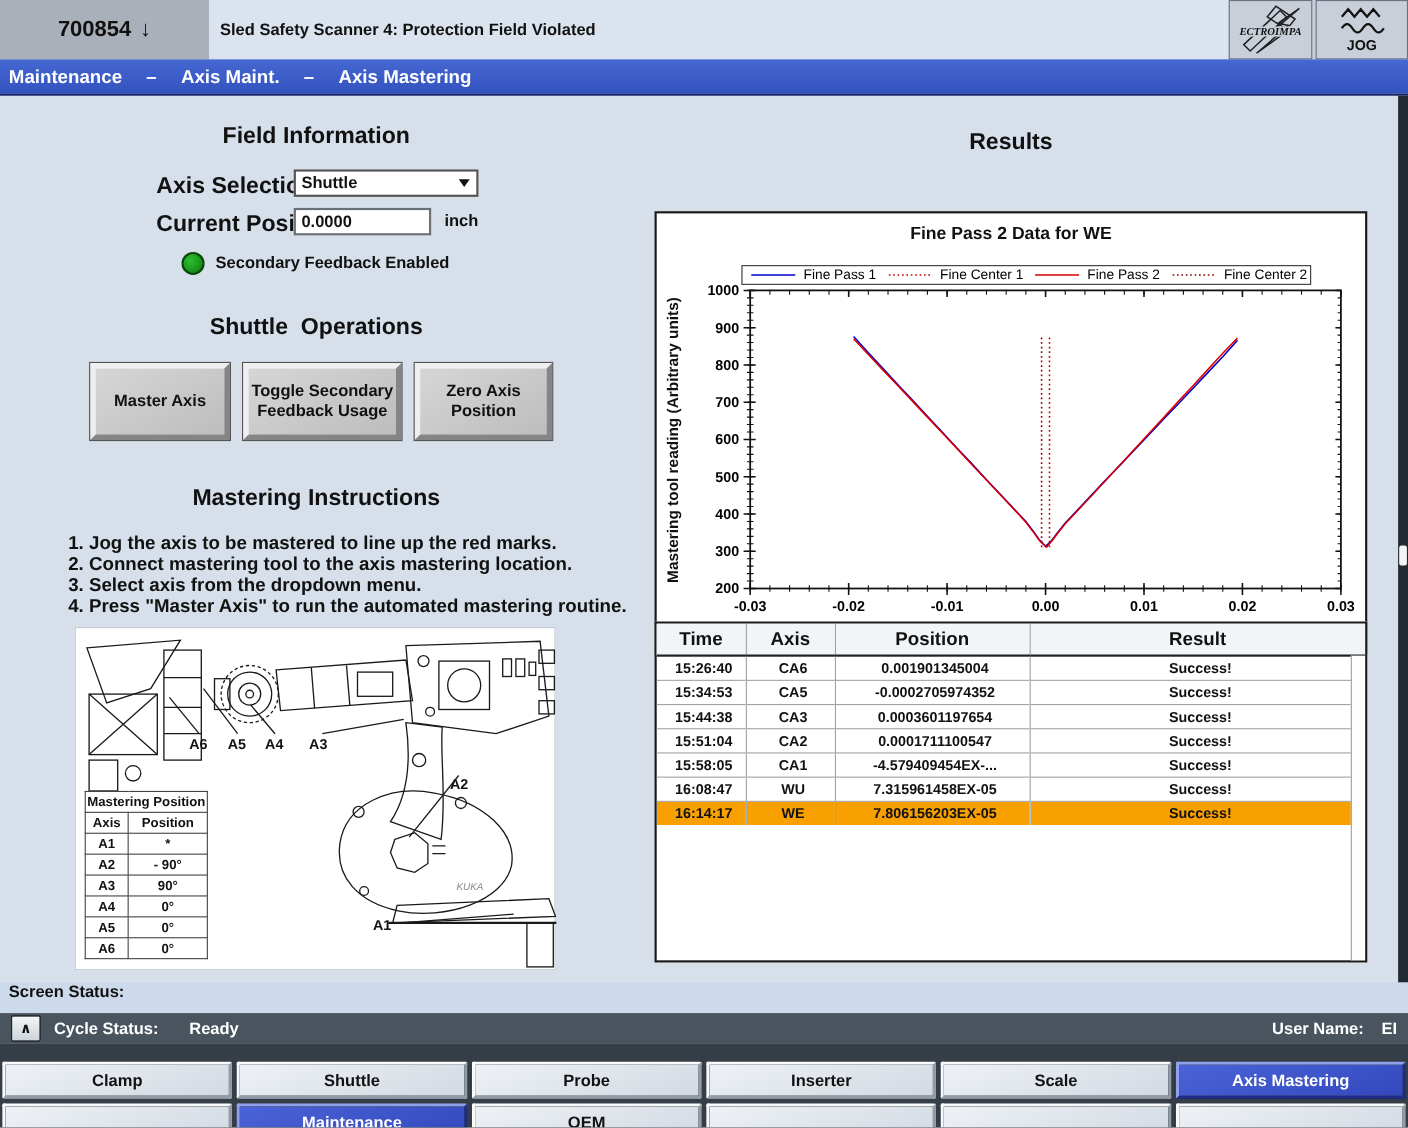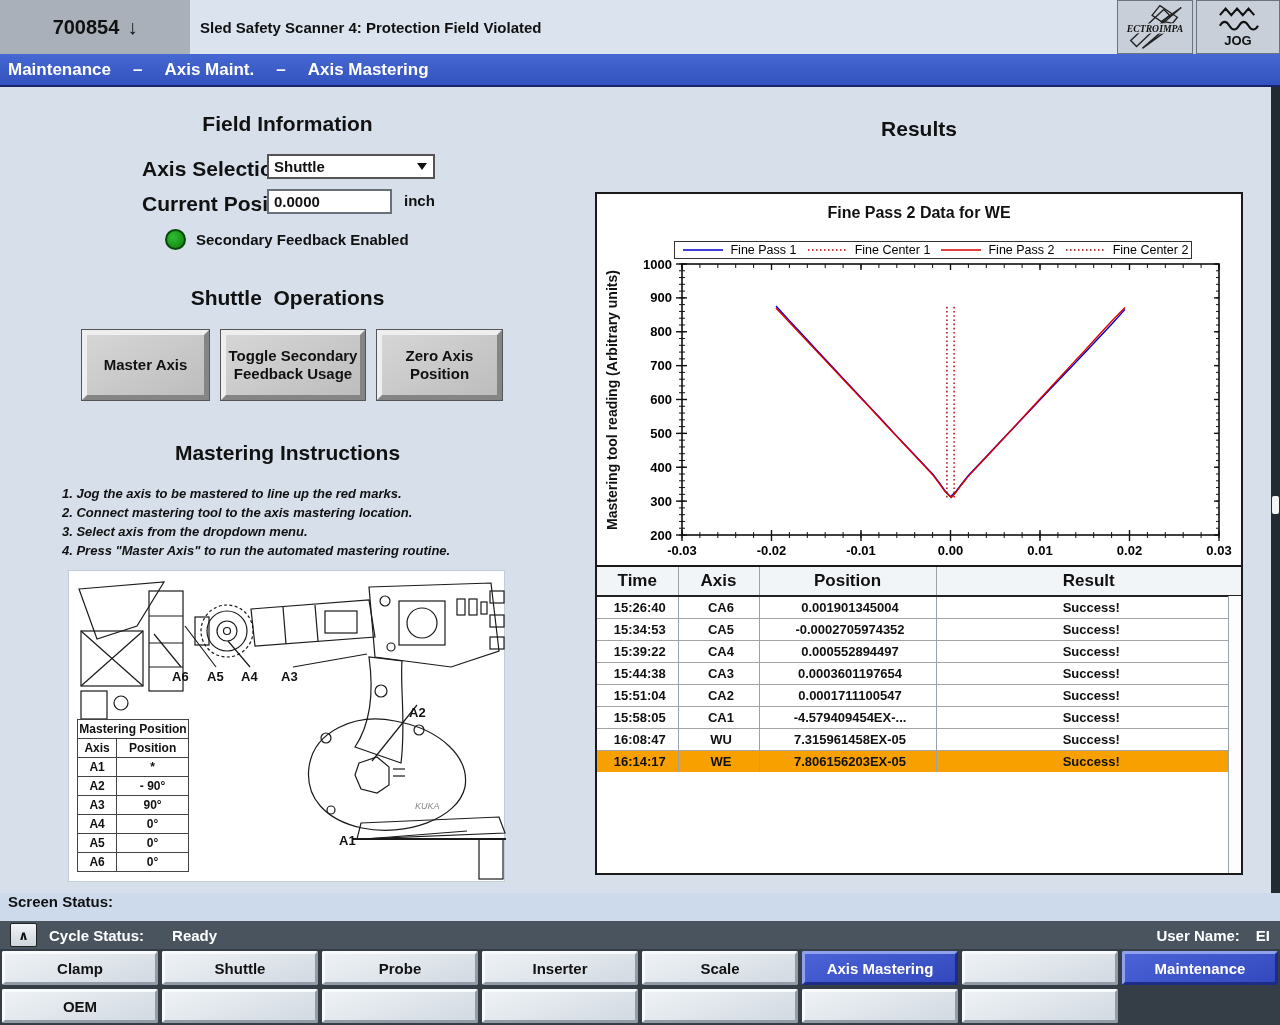--- a/index.html
+++ b/index.html
@@ -35,21 +35,21 @@
   .pos-input{position:absolute;left:267px;top:189px;width:125px;height:25px;background:#fff;border:2px solid #6a7077;
     box-sizing:border-box;font-size:15px;font-weight:bold;padding-left:5px;font-family:inherit;color:#111;}
   .unit{position:absolute;left:404px;top:192px;font-size:15px;font-weight:bold;}
   .led{position:absolute;left:165px;top:229px;width:21px;height:21px;border-radius:50%;
     background:radial-gradient(circle at 35% 35%,#2fbf2f,#0c7a0c);border:2px solid #06470a;box-sizing:border-box;}
   .fb-label{position:absolute;left:196px;top:231px;font-size:15px;font-weight:bold;}
   .op-btn{position:absolute;top:330px;height:70px;background:linear-gradient(150deg,#d6d6d6,#bdbdbd);
     border:5px solid;border-color:#efefef #858585 #858585 #efefef;outline:1px solid #555;box-sizing:border-box;
     display:flex;align-items:center;justify-content:center;text-align:center;font-size:15px;font-weight:bold;line-height:18px;cursor:pointer;}
   .op1{left:82px;width:127px;} .op2{left:221px;width:144px;} .op3{left:377px;width:125px;}
-  .instructions{position:absolute;left:62px;top:484px;font-size:13px;font-weight:bold;line-height:19px;font-style:italic;}
+  .instructions{position:absolute;left:62px;top:484px;font-size:17px;font-weight:bold;line-height:19px;}
   
   .robot-box{position:absolute;left:68px;top:570px;width:437px;height:312px;background:#fff;border:1px solid #c2ccd6;box-sizing:border-box;}
   .axis-label{position:absolute;font-size:13px;font-weight:bold;}
   .mp-table{position:absolute;left:8px;top:148px;width:112px;border-collapse:collapse;background:#fff;}
   .mp-table td,.mp-table th{border:1px solid #444;font-size:12px;font-weight:bold;text-align:center;height:18px;padding:0;}
   
   .chart-box{position:absolute;left:595px;top:152px;width:648px;height:403px;background:#fff;border:2px solid #1a1a1a;box-sizing:border-box;margin-top:40px;}
   .chart-title{position:absolute;left:0;top:10px;width:644px;text-align:center;font-size:16px;font-weight:bold;}
   .legend{position:absolute;left:77px;top:47px;width:518px;height:18px;border:1px solid #333;box-sizing:border-box;
     display:flex;align-items:center;}
@@ -72,21 +72,21 @@
   .screen-status{position:absolute;left:0;top:893px;width:1280px;height:28px;background:#cddaec;
     display:flex;align-items:flex-start;padding-left:8px;box-sizing:border-box;font-size:15px;font-weight:bold;}
   .cycle-bar{position:absolute;left:0;top:921px;width:1280px;height:28px;background:#4a545e;color:#fff;
     display:flex;align-items:center;box-sizing:border-box;padding:0 10px;font-size:15px;font-weight:bold;}
   .collapse-btn{width:25px;height:22px;margin-right:12px;background:linear-gradient(#f2f5f8,#cdd4db);
     border:1px solid #222;border-radius:2px;color:#111;font-size:13px;font-weight:bold;
     display:flex;align-items:center;justify-content:center;cursor:pointer;}
   .cycle-val{margin-left:28px;}
   .user{margin-left:auto;display:flex;gap:16px;}
   .softkeys{position:absolute;left:0;top:949px;width:1280px;height:76px;background:#353d46;box-sizing:border-box;
-    display:grid;grid-template-columns:repeat(8,1fr);grid-auto-rows:34px;gap:4px 4px;padding:2px 2px;}
+    display:grid;grid-template-columns:repeat(6,1fr);grid-auto-rows:34px;gap:4px 4px;padding:16px 2px;}
   .sk{background:linear-gradient(160deg,#eef2f6,#d2d9e1);border:3px solid;border-color:#f8fafc #939ca6 #939ca6 #f8fafc;
     border-radius:2px;display:flex;align-items:center;justify-content:center;font-size:15px;font-weight:bold;color:#111;cursor:pointer;}
   .sk.active{background:linear-gradient(160deg,#4b63d8,#3348bd);border-color:#8fa0ec #1d2c86 #1d2c86 #8fa0ec;color:#fff;}
   
   .edge-strip{position:absolute;left:1271px;top:87px;width:9px;height:806px;background:#242a31;}
   .edge-thumb{position:absolute;left:1272px;top:496px;width:7px;height:18px;background:#f4f4f4;border-radius:2px;}
   svg{display:block;}
 </style>
 </head>
 <body>
@@ -519,26 +519,20 @@
             <td>0.001901345004</td>
             <td>Success!</td>
           </tr>
           <tr>
             <td>15:34:53</td>
             <td>CA5</td>
             <td>-0.0002705974352</td>
             <td>Success!</td>
           </tr>
           <tr>
-            <td>15:39:22</td>
-            <td>CA4</td>
-            <td>0.000552894497</td>
-            <td>Success!</td>
-          </tr>
-          <tr>
             <td>15:44:38</td>
             <td>CA3</td>
             <td>0.0003601197654</td>
             <td>Success!</td>
           </tr>
           <tr>
             <td>15:51:04</td>
             <td>CA2</td>
             <td>0.0001711100547</td>
             <td>Success!</td>

